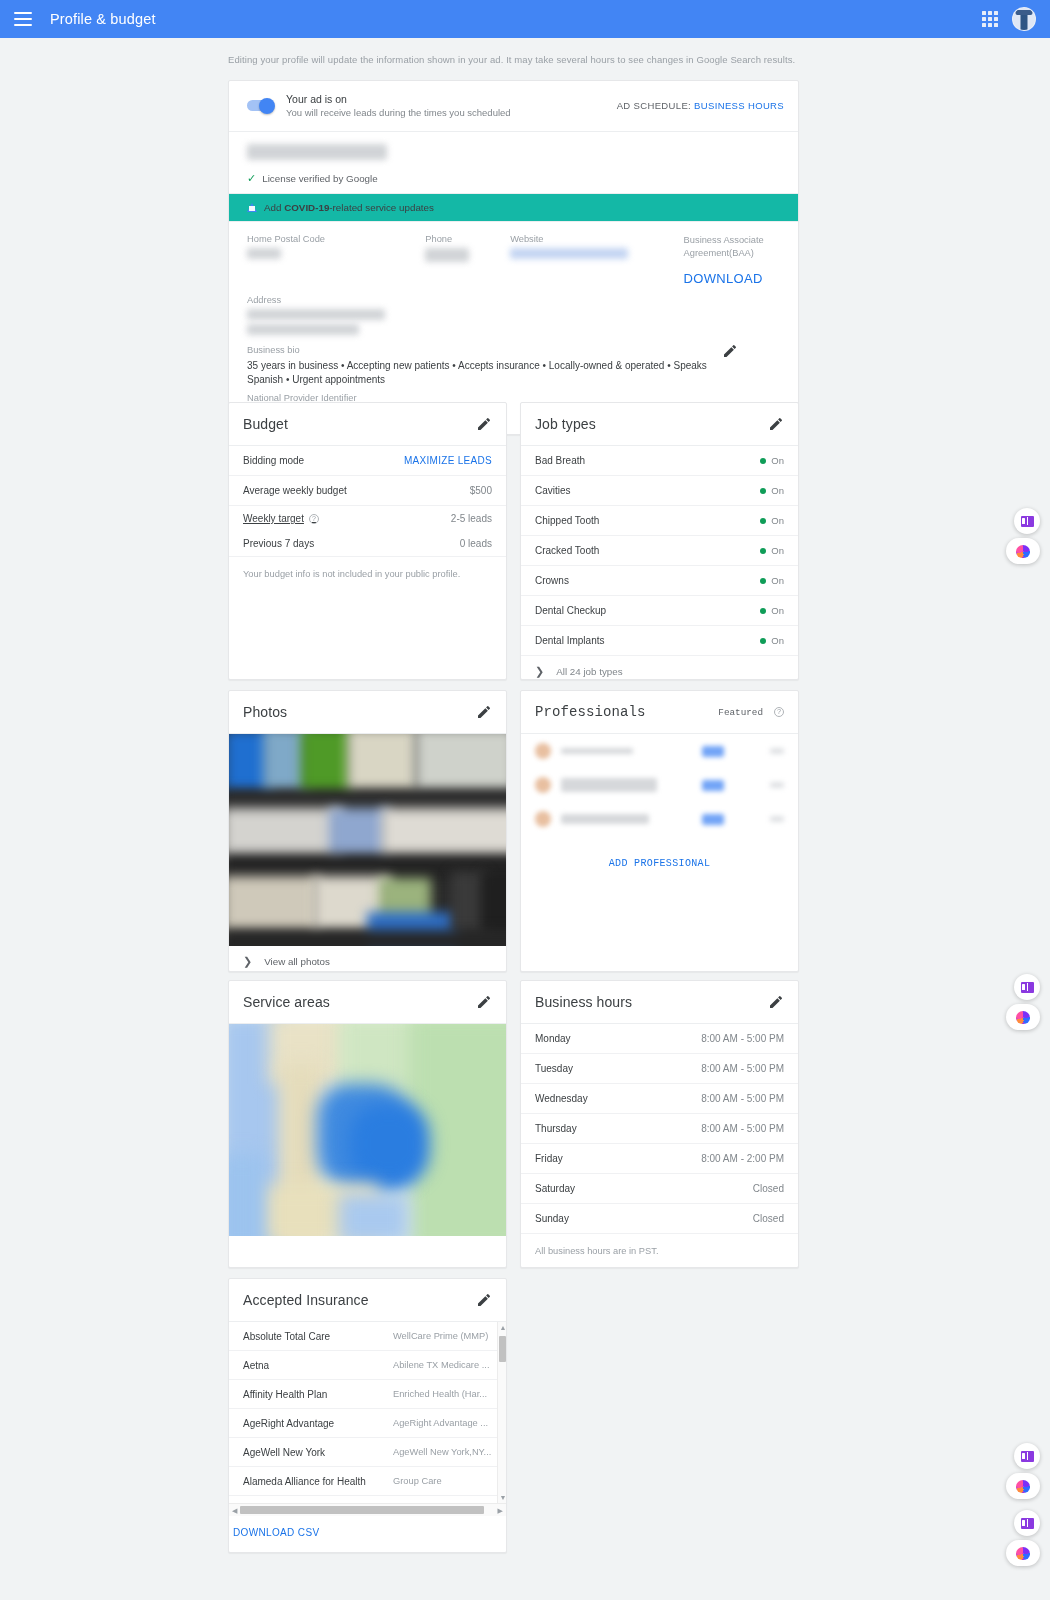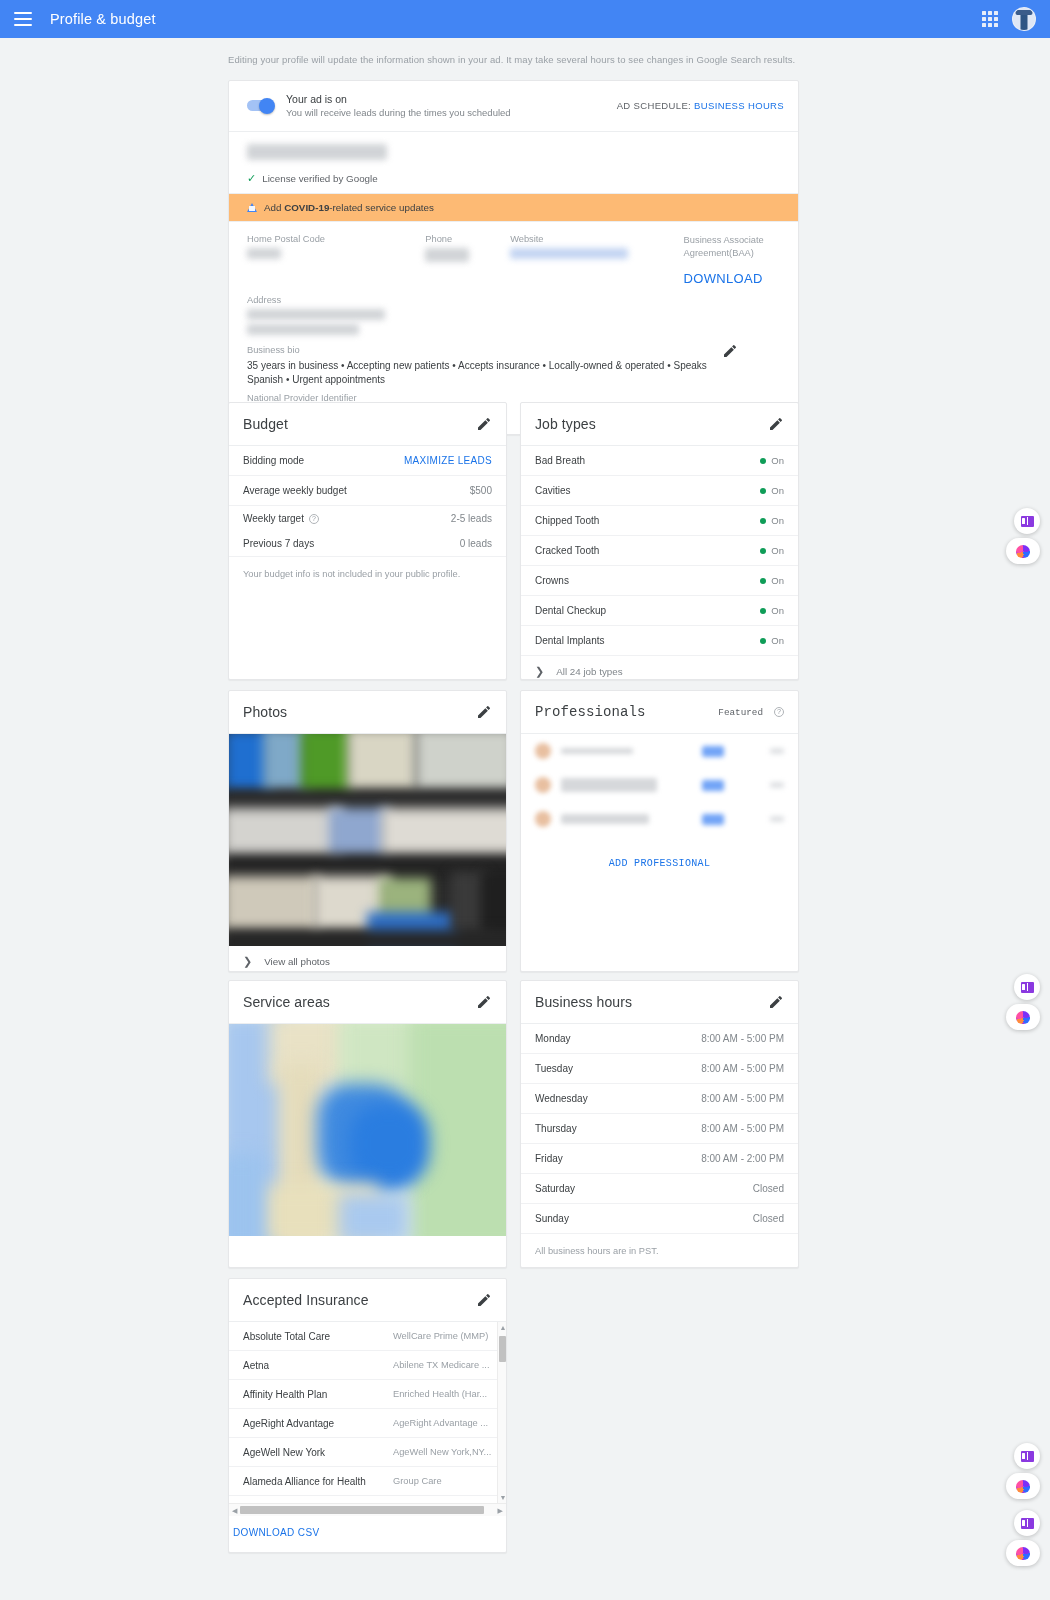--- a/index.html
+++ b/index.html
@@ -114,21 +114,21 @@
   }
   .verified {
     display:flex; align-items:center; gap:6px;
     font-size:9.8px; color:#5f6368;
     padding-top: 4px;
   }
   .check { color:#0f9d58; font-size:11px; line-height:1; }
 
   .covid-row {
     display:flex; align-items:center; gap:7px;
-    background:#fdba74;
+    background:#14b8a6;
     padding: 8px 18px;
     font-size:9.8px; color:#3c4043;
     border-bottom: 1px solid #eceef0;
   }
   .warn-tri {
     width:0;height:0;border-left:5px solid transparent;border-right:5px solid transparent;
     border-bottom:9px solid #4285f4; position:relative; flex:none;
   }
   .warn-tri::after{content:'';position:absolute;left:-3px;top:3px;width:6px;height:5px;background:#f4f8fe;}
 
@@ -171,21 +171,21 @@
   .row {
     display:flex; align-items:center; justify-content:space-between;
     padding: 9px 14px;
     border-bottom: 1px solid #f0f1f3;
     font-size:10px; color:#3c4043;
   }
   .row .rv { color:#80868b; font-size:10px; }
   .row.link-row .rv { color:#1a73e8; letter-spacing:.3px; }
   .row.tight { padding: 7px 14px; border-bottom:none;}
   .row.tight-b { padding: 7px 14px; border-bottom:1px solid #f0f1f3;}
-  .row-left { display:flex; align-items:center; gap:5px; }
+  .row-left { display:flex; align-items:center; gap:5px;text-decoration:underline; }
 
   .dot-on { display:flex; align-items:center; gap:5px; color:#80868b; font-size:9.5px; }
   .dot { width:6px;height:6px;border-radius:50%;background:#0f9d58; }
 
   .budget-note { font-size:9.3px; color:#9aa0a6; padding: 12px 14px; }
 
   .more-row {
     display:flex; align-items:center; gap:12px;
     padding: 10px 14px; font-size:9.8px; color:#80868b; cursor:pointer;
   }

